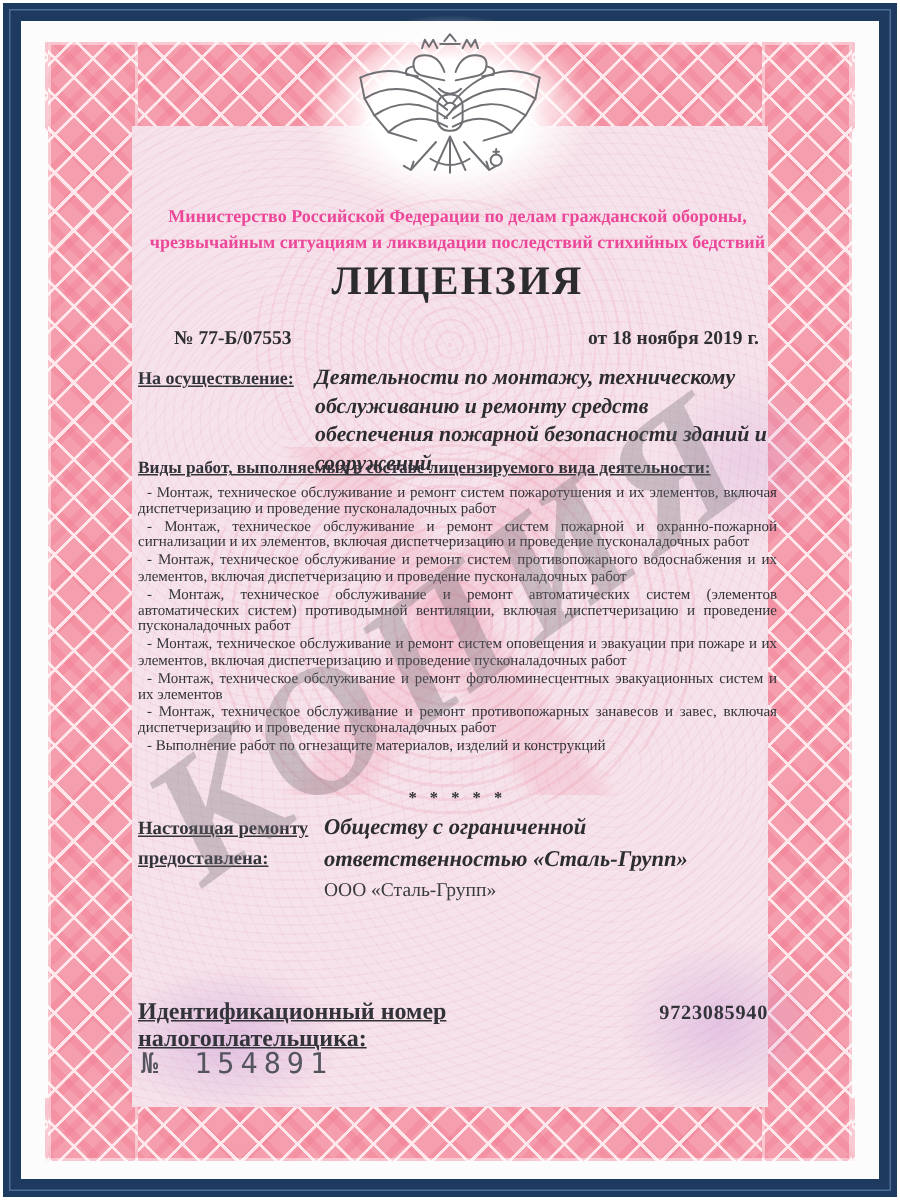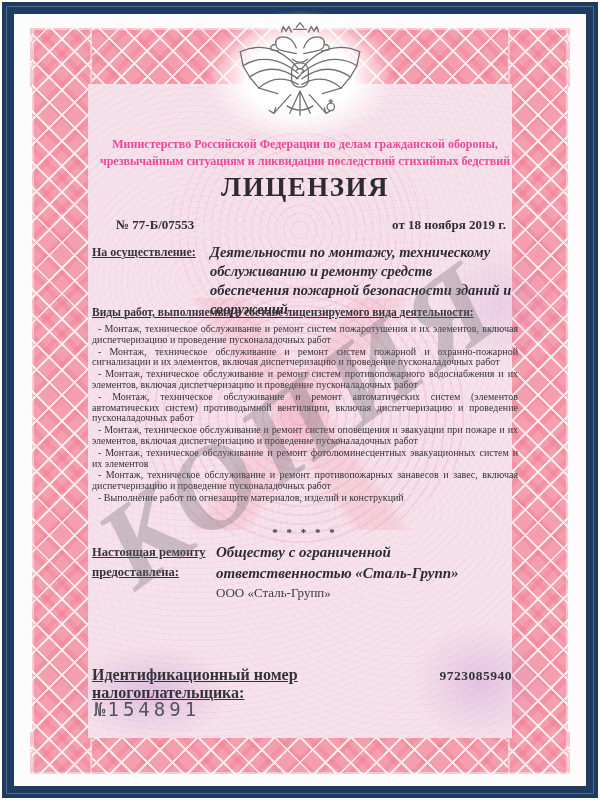--- a/index.html
+++ b/index.html
@@ -84,21 +84,21 @@
     justify-content:space-between;align-items:flex-end;}
   .ogrn-label{width:254px;font-weight:bold;font-size:11.5px;line-height:1.58;text-decoration:underline;}
   .ogrn-value{font-weight:bold;font-size:13.5px;padding-bottom:1px;letter-spacing:.5px;}
   .inn{position:absolute;top:666px;left:2px;right:8px;display:flex;
     justify-content:space-between;align-items:baseline;}
   .inn-label{font-weight:bold;font-size:16px;text-decoration:underline;}
   .inn-value{font-weight:bold;font-size:13.5px;letter-spacing:.5px;}
   .serial{position:absolute;top:698px;left:4px;
     font-family:"DejaVu Sans Mono","Liberation Mono",monospace;
     font-size:19px;color:#54545e;letter-spacing:2px;}
-  .serial-number{letter-spacing:4px;}
+  .serial-number{margin-left:22px;letter-spacing:4px;}
 </style>
 </head>
 <body>
 
 <div class="page">
 
   <div class="frame">
     <div class="frame-bevel"></div>
   </div>
   <div class="paper"></div>

